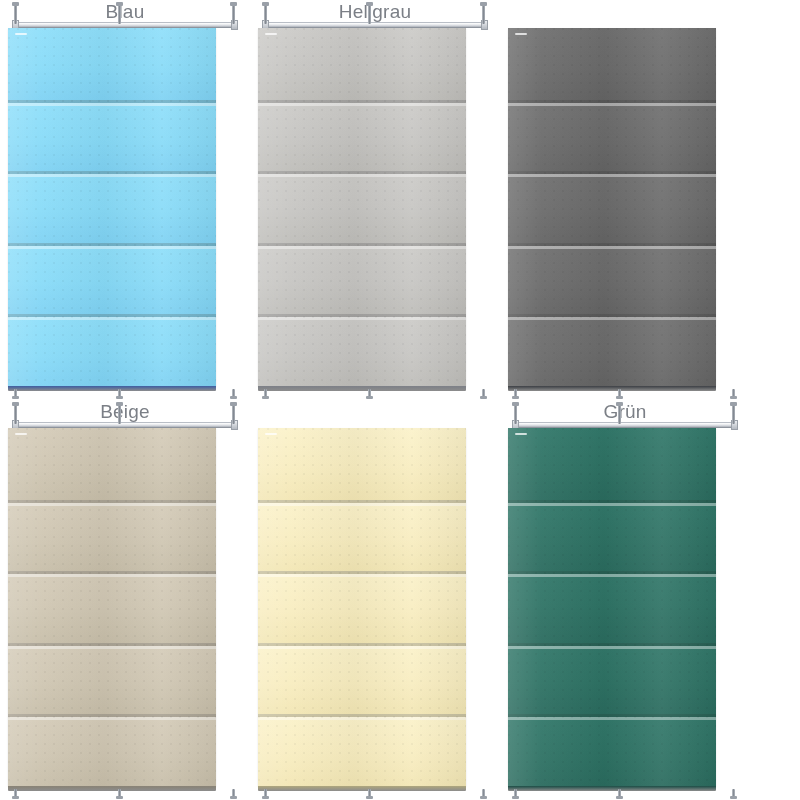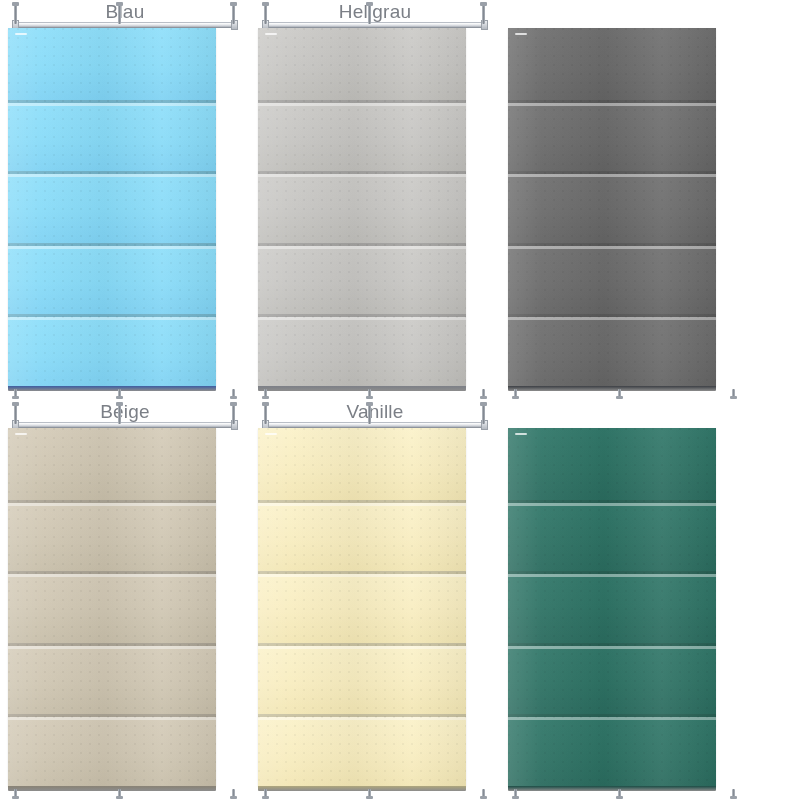--- a/index.html
+++ b/index.html
@@ -256,45 +256,45 @@
         <div class="panel-weave"></div>
         <div class="panel-sheen"></div>
         <div class="top-tick"></div>
         <div class="weight-bar" style="background: linear-gradient(rgb(138, 132, 118), rgba(0, 0, 0, 0.45));"></div>
       </div>
       <div class="bottom-glider" style="left: 14px; top: 389px;"></div>
       <div class="bottom-glider" style="left: 118px; top: 389px;"></div>
       <div class="bottom-glider" style="left: 232px; top: 389px;"></div>
     </div>
     <div class="swatch" style="left: 250px; top: 400px;">
+      <div class="panel" style="background: rgb(248, 237, 192);">
+        <div class="slat" style="background: linear-gradient(rgb(251, 242, 202) 0%, rgb(248, 237, 192) 55%, rgb(242, 230, 180) 100%);"></div>
+        <div class="slat" style="background: linear-gradient(rgb(251, 242, 202) 0%, rgb(248, 237, 192) 55%, rgb(242, 230, 180) 100%);"></div>
+        <div class="slat" style="background: linear-gradient(rgb(251, 242, 202) 0%, rgb(248, 237, 192) 55%, rgb(242, 230, 180) 100%);"></div>
+        <div class="slat" style="background: linear-gradient(rgb(251, 242, 202) 0%, rgb(248, 237, 192) 55%, rgb(242, 230, 180) 100%);"></div>
+        <div class="slat" style="background: linear-gradient(rgb(251, 242, 202) 0%, rgb(248, 237, 192) 55%, rgb(242, 230, 180) 100%);"></div>
+        <div class="panel-weave"></div>
+        <div class="panel-sheen"></div>
+        <div class="top-tick"></div>
+        <div class="weight-bar" style="background: linear-gradient(rgb(176, 168, 126), rgba(0, 0, 0, 0.45));"></div>
+      </div>
+      <div class="bottom-glider" style="left: 14px; top: 389px;"></div>
+      <div class="bottom-glider" style="left: 118px; top: 389px;"></div>
+      <div class="bottom-glider" style="left: 232px; top: 389px;"></div>
+    </div>
+    <div class="swatch" style="left: 500px; top: 400px;">
       <div class="rail-zone">
-        <div class="label" style="color: rgb(123, 127, 134);">Vanille</div>
+        <div class="label" style="color: rgb(123, 127, 134);">Grün</div>
         <div class="rail"></div>
         <div class="rail-cap left"></div>
         <div class="rail-cap right"></div>
         <div class="glider" style="left: 14px;"></div>
         <div class="glider" style="left: 118px;"></div>
         <div class="glider" style="left: 232px;"></div>
       </div>
-      <div class="panel" style="background: rgb(248, 237, 192);">
-        <div class="slat" style="background: linear-gradient(rgb(251, 242, 202) 0%, rgb(248, 237, 192) 55%, rgb(242, 230, 180) 100%);"></div>
-        <div class="slat" style="background: linear-gradient(rgb(251, 242, 202) 0%, rgb(248, 237, 192) 55%, rgb(242, 230, 180) 100%);"></div>
-        <div class="slat" style="background: linear-gradient(rgb(251, 242, 202) 0%, rgb(248, 237, 192) 55%, rgb(242, 230, 180) 100%);"></div>
-        <div class="slat" style="background: linear-gradient(rgb(251, 242, 202) 0%, rgb(248, 237, 192) 55%, rgb(242, 230, 180) 100%);"></div>
-        <div class="slat" style="background: linear-gradient(rgb(251, 242, 202) 0%, rgb(248, 237, 192) 55%, rgb(242, 230, 180) 100%);"></div>
-        <div class="panel-weave"></div>
-        <div class="panel-sheen"></div>
-        <div class="top-tick"></div>
-        <div class="weight-bar" style="background: linear-gradient(rgb(176, 168, 126), rgba(0, 0, 0, 0.45));"></div>
-      </div>
-      <div class="bottom-glider" style="left: 14px; top: 389px;"></div>
-      <div class="bottom-glider" style="left: 118px; top: 389px;"></div>
-      <div class="bottom-glider" style="left: 232px; top: 389px;"></div>
-    </div>
-    <div class="swatch" style="left: 500px; top: 400px;">
       <div class="panel" style="background: rgb(46, 114, 100);">
         <div class="slat" style="background: linear-gradient(rgb(50, 120, 106) 0%, rgb(46, 114, 100) 55%, rgb(42, 107, 94) 100%);"></div>
         <div class="slat" style="background: linear-gradient(rgb(50, 120, 106) 0%, rgb(46, 114, 100) 55%, rgb(42, 107, 94) 100%);"></div>
         <div class="slat" style="background: linear-gradient(rgb(50, 120, 106) 0%, rgb(46, 114, 100) 55%, rgb(42, 107, 94) 100%);"></div>
         <div class="slat" style="background: linear-gradient(rgb(50, 120, 106) 0%, rgb(46, 114, 100) 55%, rgb(42, 107, 94) 100%);"></div>
         <div class="slat" style="background: linear-gradient(rgb(50, 120, 106) 0%, rgb(46, 114, 100) 55%, rgb(42, 107, 94) 100%);"></div>
         <div class="panel-weave"></div>
         <div class="panel-sheen"></div>
         <div class="top-tick"></div>
         <div class="weight-bar" style="background: linear-gradient(rgb(28, 78, 71), rgba(0, 0, 0, 0.45));"></div>

